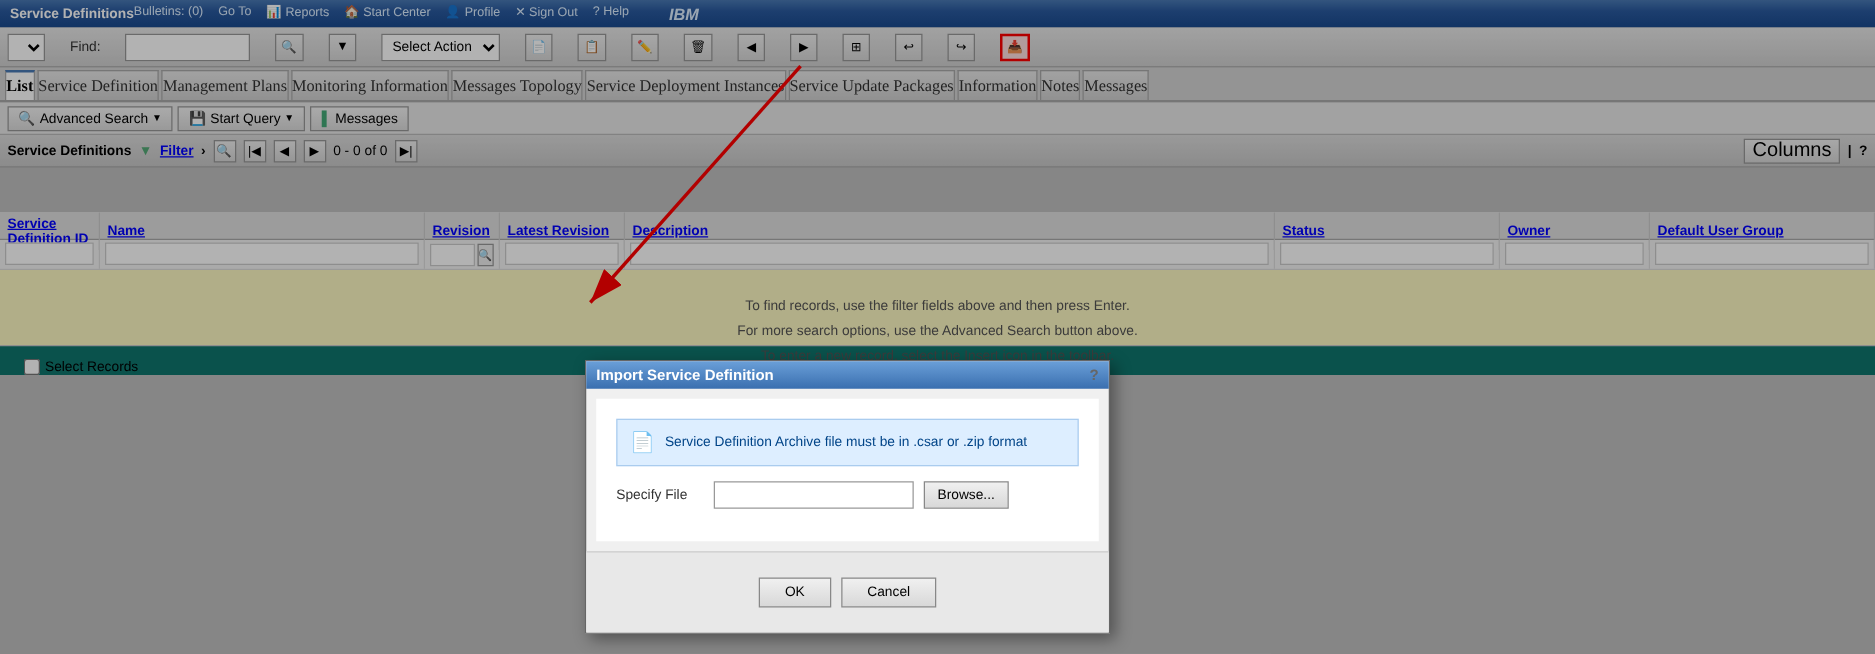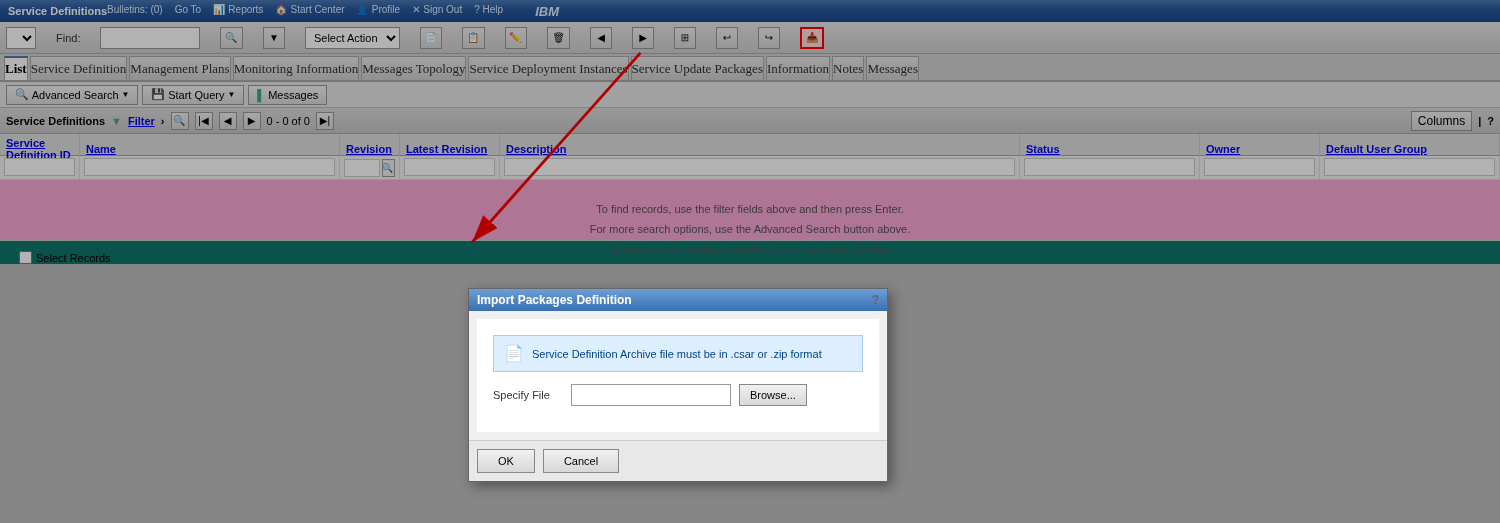--- a/index.html
+++ b/index.html
@@ -136,34 +136,35 @@
       display: flex; align-items: center; justify-content: center;
     }
     .count-text { font-size: 11px; font-weight: normal; }
     .spacer { flex: 1; }
     .columns-btn {
       height: 20px;
       padding: 0 6px;
       border: 1px solid #999;
       background: linear-gradient(to bottom, #f0f0f0, #d8d8d8);
       cursor: pointer;
-      font-size: 12px;
+      font-size: 16px;
     }
 
     
     #data-table {
       background: white;
       width: 100%;
     }
     #table-header {
       display: grid;
       grid-template-columns: 80px 260px 60px 100px 1fr 180px 120px 180px;
       background: #e0e0e0;
       border-bottom: 1px solid #aaa;
       height: 22px;
+      margin-top: 36px;
     }
     .col-header {
       padding: 3px 6px;
       font-size: 11px;
       font-weight: bold;
       border-right: 1px solid #ccc;
       cursor: pointer;
       display: flex;
       align-items: center;
       text-decoration: underline;
@@ -181,21 +182,21 @@
       border-right: 1px solid #ddd;
     }
     .filter-input {
       width: 100%;
       height: 18px;
       border: 1px solid #ccc;
       font-size: 10px;
       background: white;
     }
     #table-body {
-      background: #f9a8d4;
+      background: #fef9c3;
       height: 60px;
     }
     #empty-message {
       text-align: center;
       padding: 20px;
       color: #555;
       font-size: 11px;
       line-height: 1.8;
     }
     #select-records {
@@ -288,23 +289,23 @@
     .browse-btn {
       height: 22px;
       padding: 0 10px;
       border: 1px solid #888;
       background: linear-gradient(to bottom, #f0f0f0, #d8d8d8);
       cursor: pointer;
       font-size: 11px;
     }
     #modal-footer {
       display: flex;
-      justify-content: flex-start;
+      justify-content: center;
       gap: 8px;
-      padding: 8px;
+      padding: 20px;
       background: #e8e8e8;
       border-top: 1px solid #ccc;
     }
     .modal-btn {
       height: 24px;
       padding: 0 20px;
       border: 1px solid #888;
       background: linear-gradient(to bottom, #f0f0f0, #d8d8d8);
       cursor: pointer;
       font-size: 11px;
@@ -488,21 +489,21 @@
       <polygon points="0 0, 10 3.5, 0 7" fill="red"></polygon>
     </marker>
   </defs>
   <line x1="215" y1="32" x2="30" y2="240" stroke="red" stroke-width="3" marker-end="url(#arrowhead)"></line>
 </svg>
 
 <div id="modal-overlay"></div>
 
 <div id="modal">
   <div id="modal-title">
-    <span>Import Packages Definition</span>
+    <span>Import Service Definition</span>
     <span class="modal-help">?</span>
   </div>
   <div id="modal-body">
     <div class="info-banner">
       <span class="info-icon">📄</span>
       <span>Service Definition Archive file must be in .csar or .zip format</span>
     </div>
     <div class="form-row">
       <label class="form-label">Specify File</label>
       <input class="form-input" type="text" style="">

